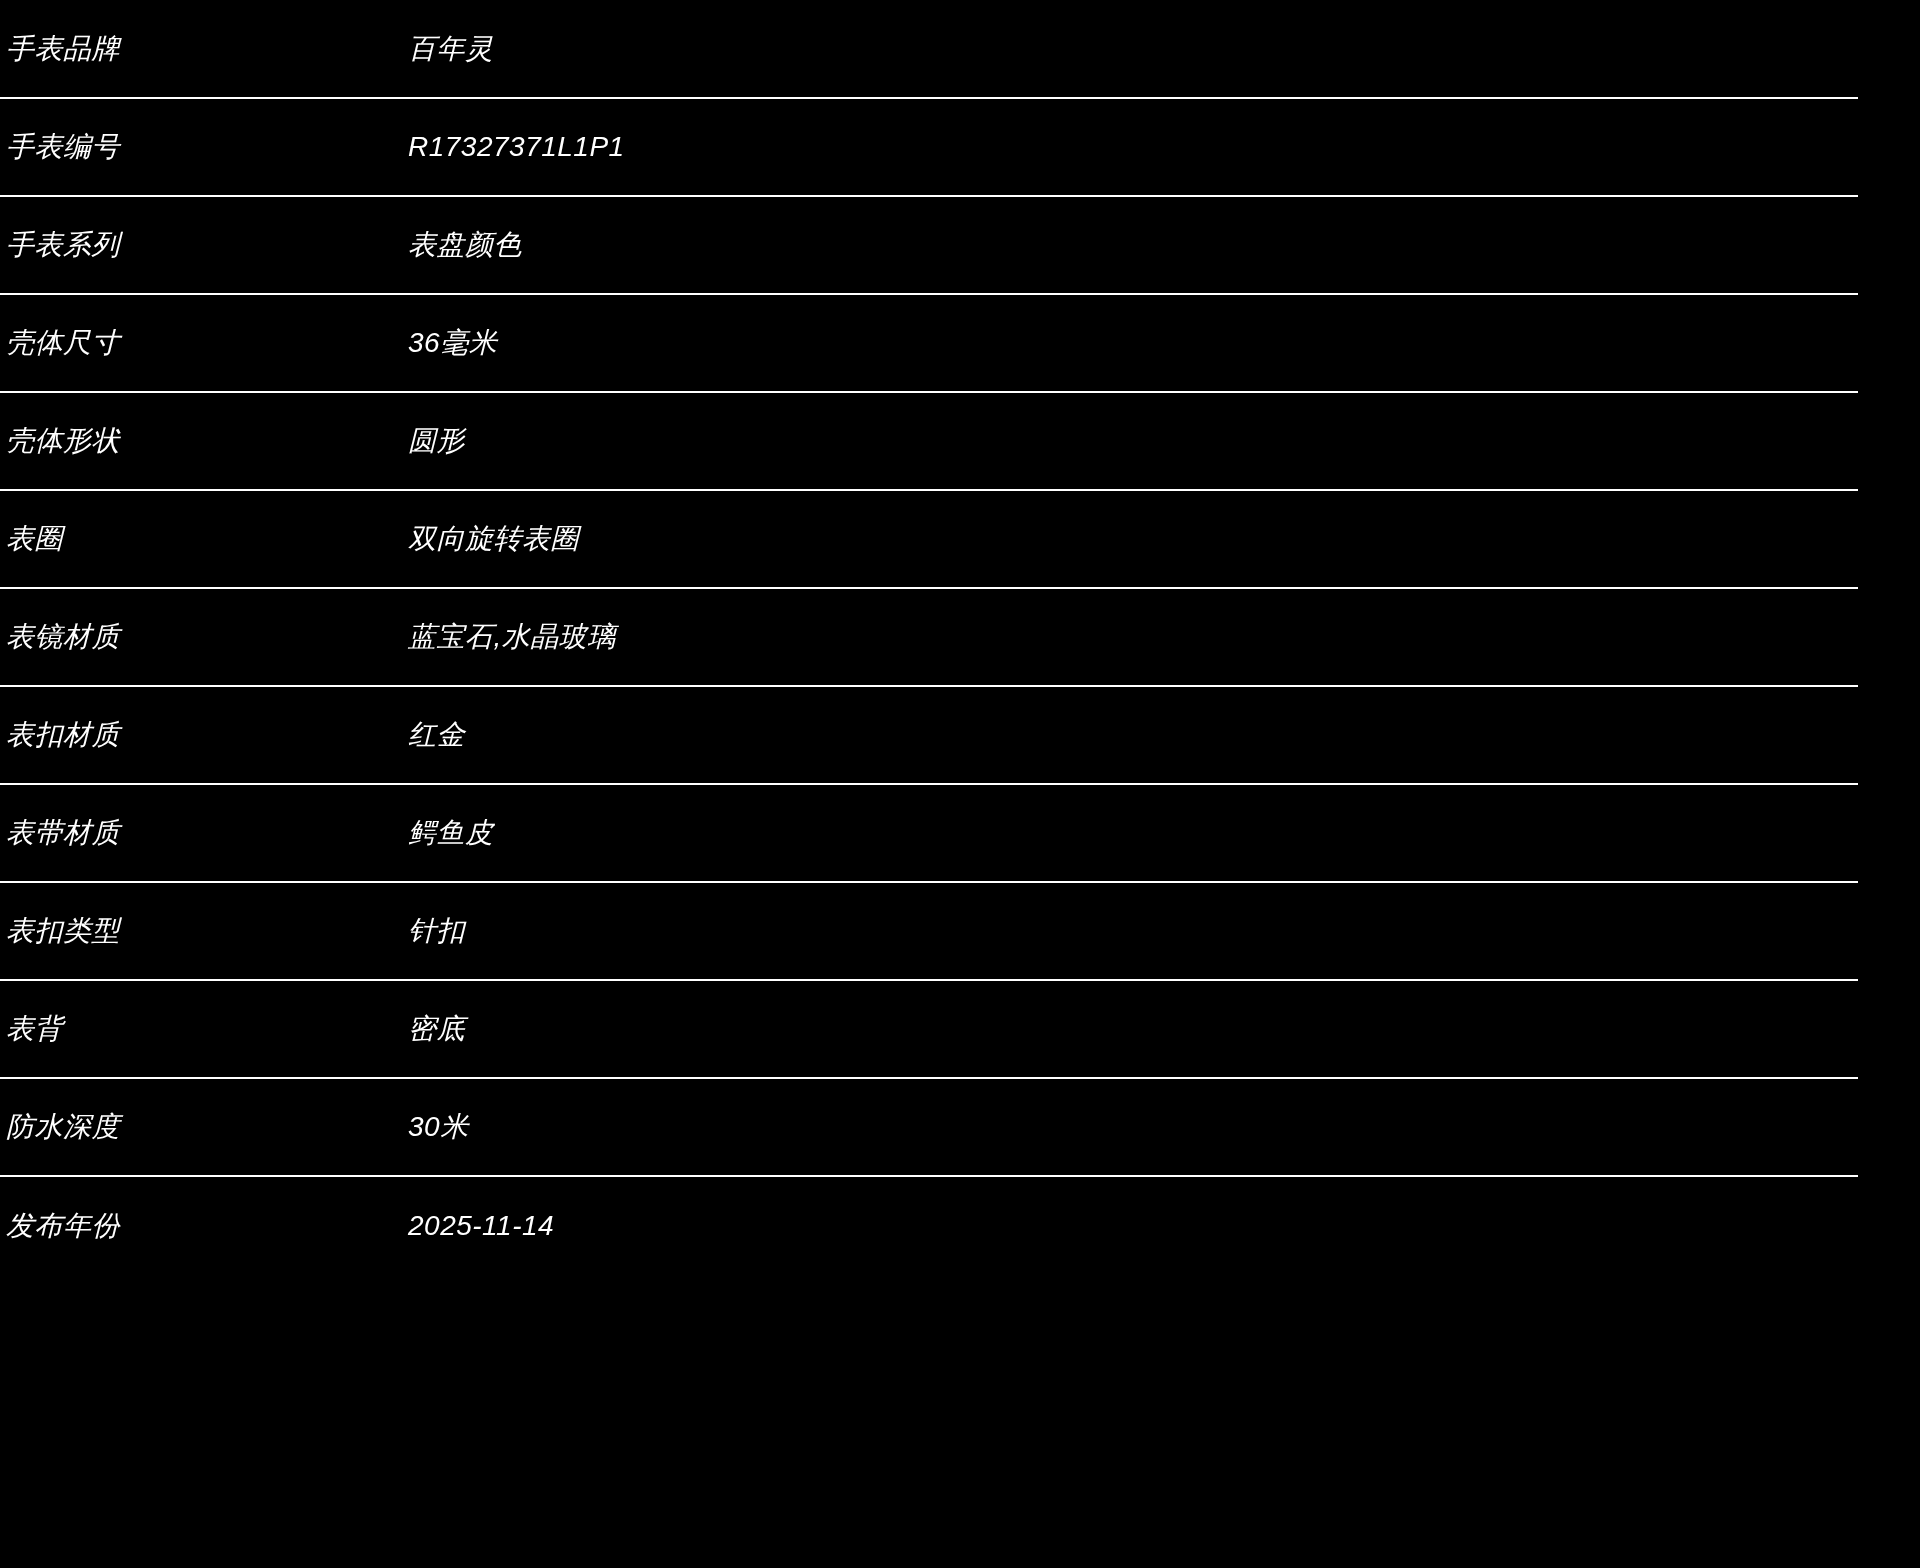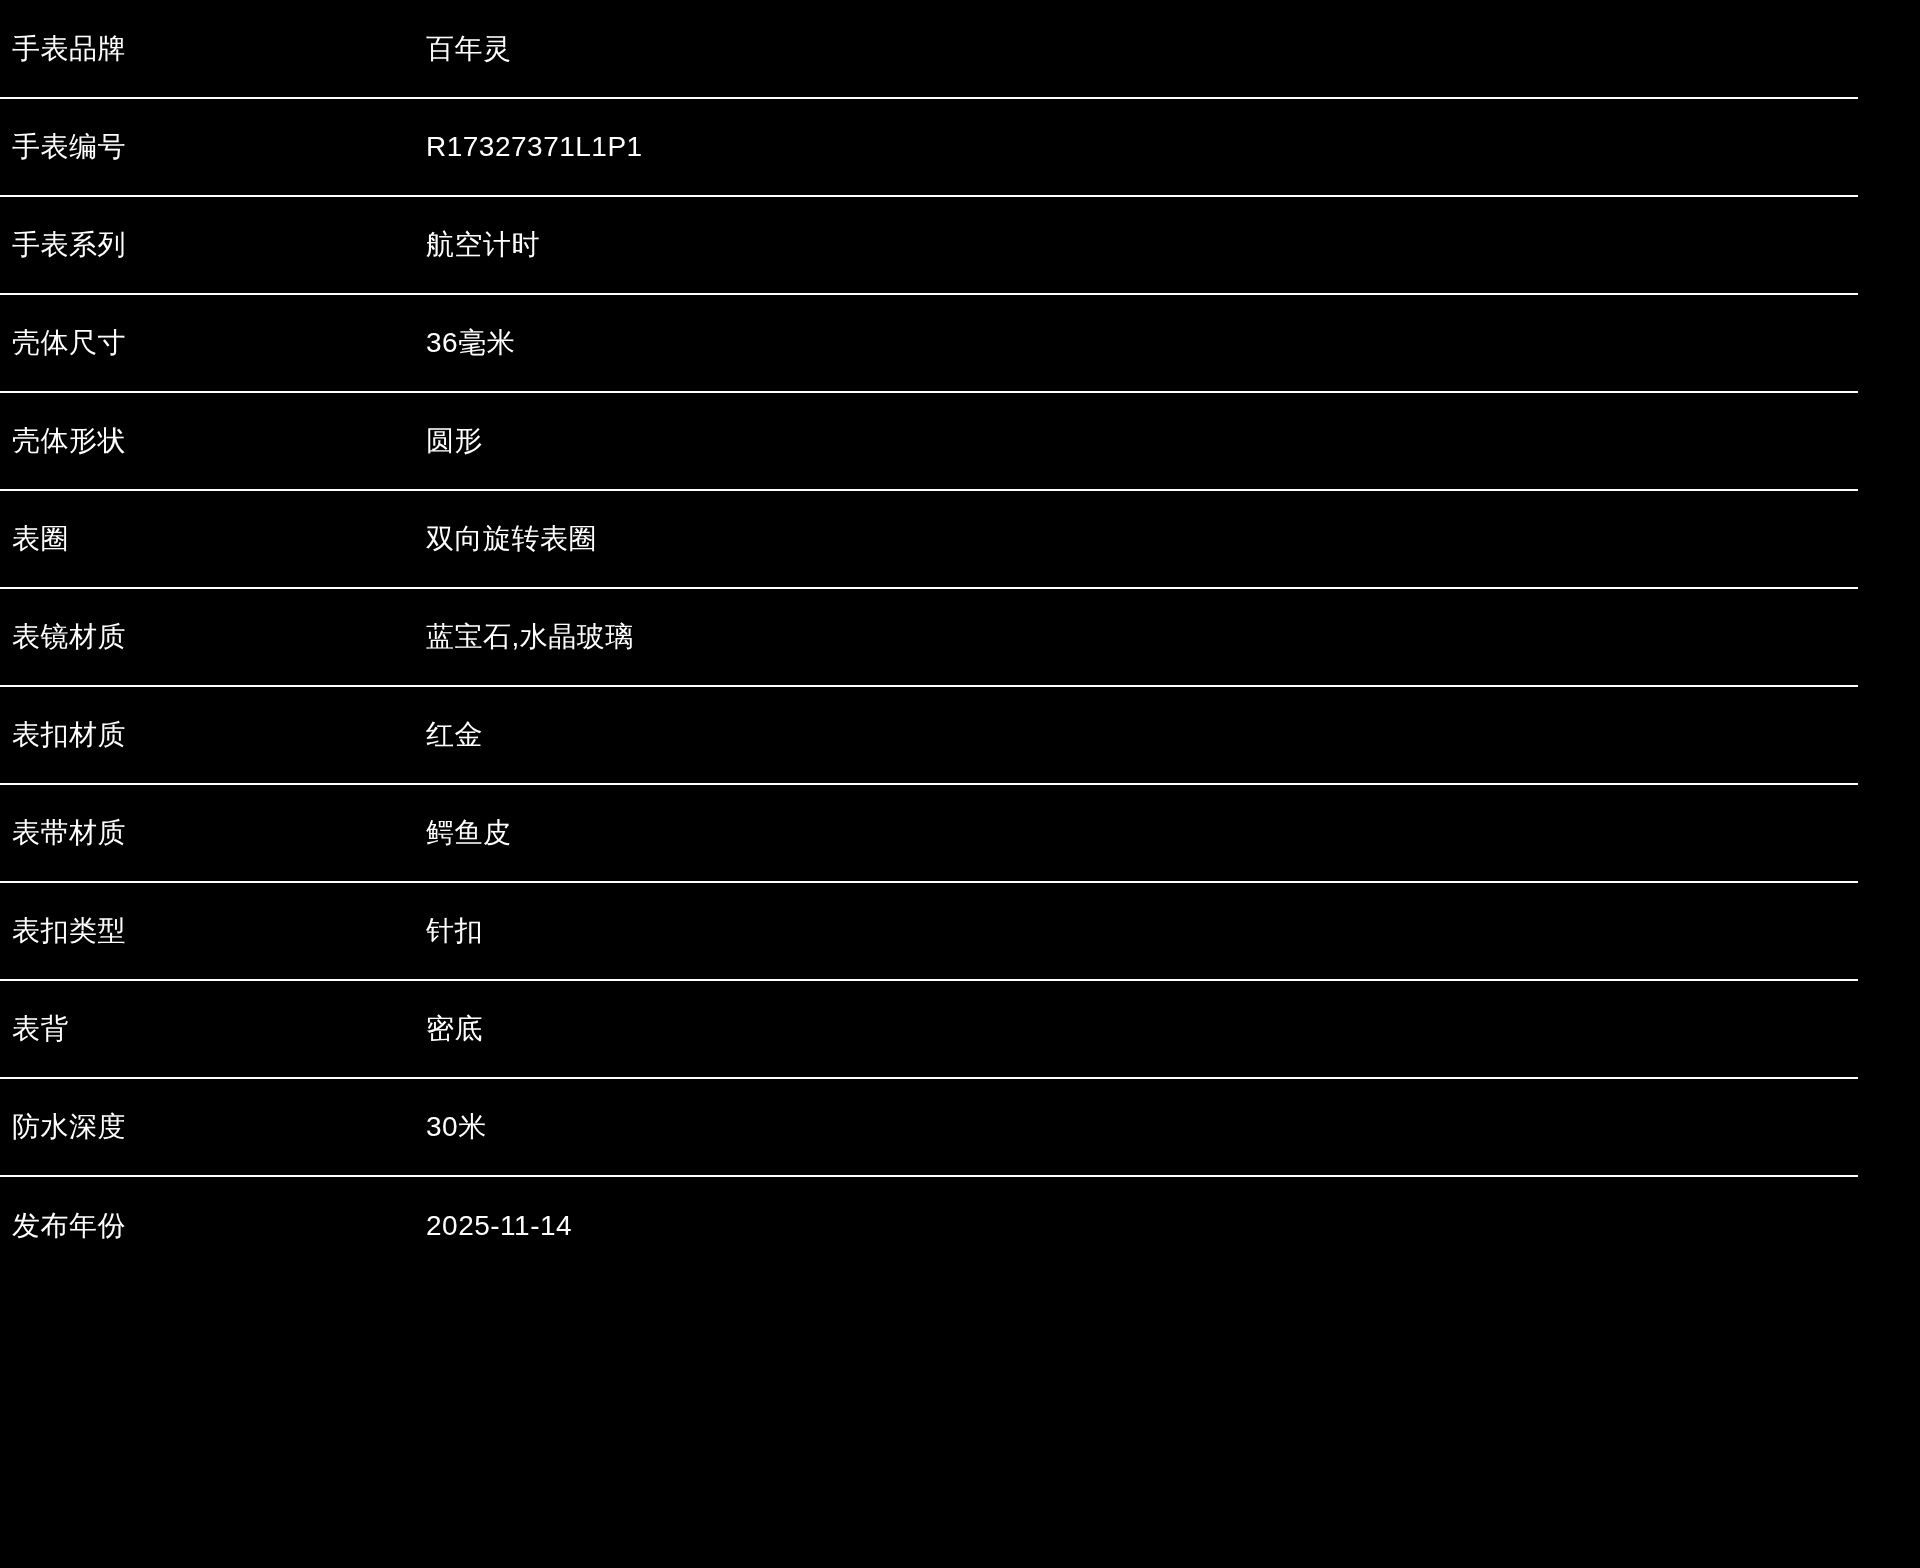--- a/index.html
+++ b/index.html
@@ -19,25 +19,26 @@
     border-collapse: collapse;
     table-layout: fixed;
     margin: 0;
   }
   .spec-table tr {
     height: 98px;
   }
   .spec-table td {
     border-bottom: 2px solid #ffffff;
     vertical-align: middle;
-    padding: 12px;
+    padding: 6px;
     font-size: 28px;
     line-height: 1.2;
     font-weight: 500;
     letter-spacing: 0.5px;
+    font-style: italic;
   }
   .label-cell {
     width: 390px;
     padding-left: 4px;
   }
   .value-cell {
     padding-left: 8px;
   }
   .spec-table tr:last-child td {
     border-bottom: none;
@@ -51,21 +52,21 @@
     <tr>
       <td class="label-cell">手表品牌</td>
       <td class="value-cell">百年灵</td>
     </tr>
     <tr>
       <td class="label-cell">手表编号</td>
       <td class="value-cell">R17327371L1P1</td>
     </tr>
     <tr>
       <td class="label-cell">手表系列</td>
-      <td class="value-cell">航空计时</td>
+      <td class="value-cell">表盘颜色</td>
     </tr>
     <tr>
       <td class="label-cell">壳体尺寸</td>
       <td class="value-cell">36毫米</td>
     </tr>
     <tr>
       <td class="label-cell">壳体形状</td>
       <td class="value-cell">圆形</td>
     </tr>
     <tr>

